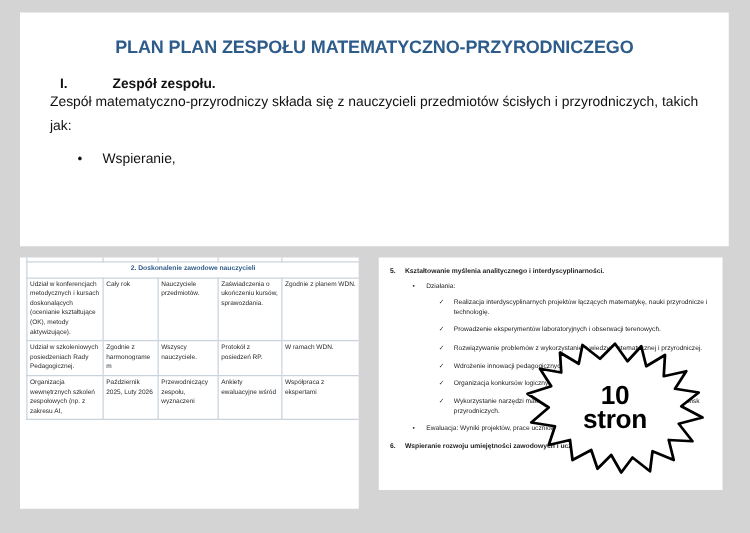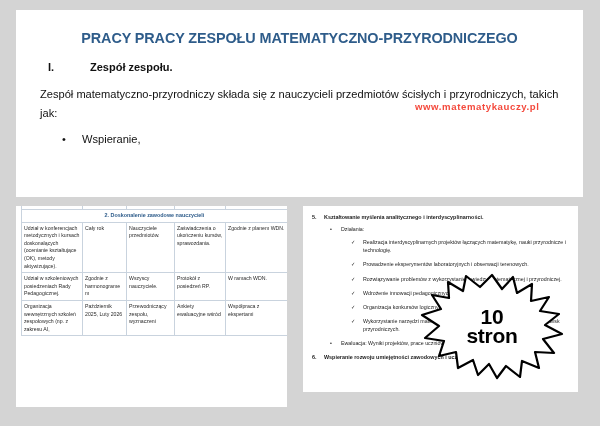--- a/index.html
+++ b/index.html
@@ -46,21 +46,20 @@
     position:absolute;
     left:399px;top:91px;
     color:#f4493c;
     font-size:9.6px;
     font-weight:bold;
     letter-spacing:0.6px;
     white-space:nowrap;
   }
 
   .body-par{
-    margin-top:12px;
     padding:0 24px 0 24px;
     font-size:11.1px;
     color:#111;
     line-height:19px;
   }
   .bullet-row{
     margin-top:10px;
     padding-left:46px;
     font-size:11.1px;
     color:#111;
@@ -156,28 +155,27 @@
     line-height:19px;
     letter-spacing:-0.3px;
   }
   .badge-l1{font-size:21px;}
   .badge-l2{font-size:21px;}
 </style>
 </head>
 <body>
 
 <div id="top-doc">
-  <div class="doc-title" id="title-line1">PRACY PRACY ZESPOŁU MATEMATYCZNO-PRZYRODNICZEGO</div>
+  <div class="doc-title" id="title-line1">PLAN PLAN ZESPOŁU MATEMATYCZNO-PRZYRODNICZEGO</div>
 
   <div class="sec-row">
     <span class="sec-num">I.</span>
     <span class="sec-text">Zespół zespołu.</span>
   </div>
 
-  <div class="watermark">www.matematykauczy.pl</div>
 
   <div class="body-par">Zespół matematyczno-przyrodniczy składa się z nauczycieli przedmiotów ścisłych i przyrodniczych, takich jak:</div>
 
   <div class="bullet-row">
     <span class="bullet-dot">•</span>
     <span>Wspieranie,</span>
   </div>
 </div>
 
 <div id="left-doc">

